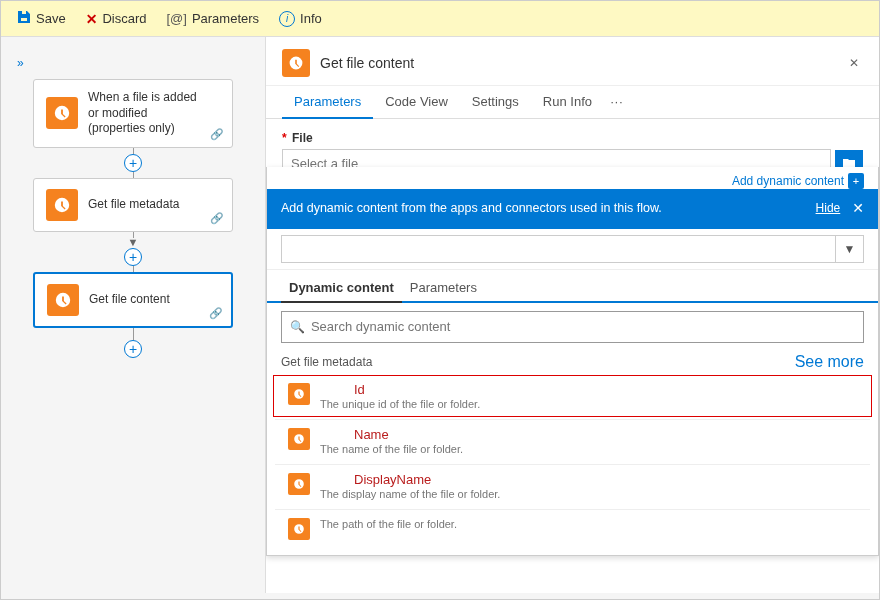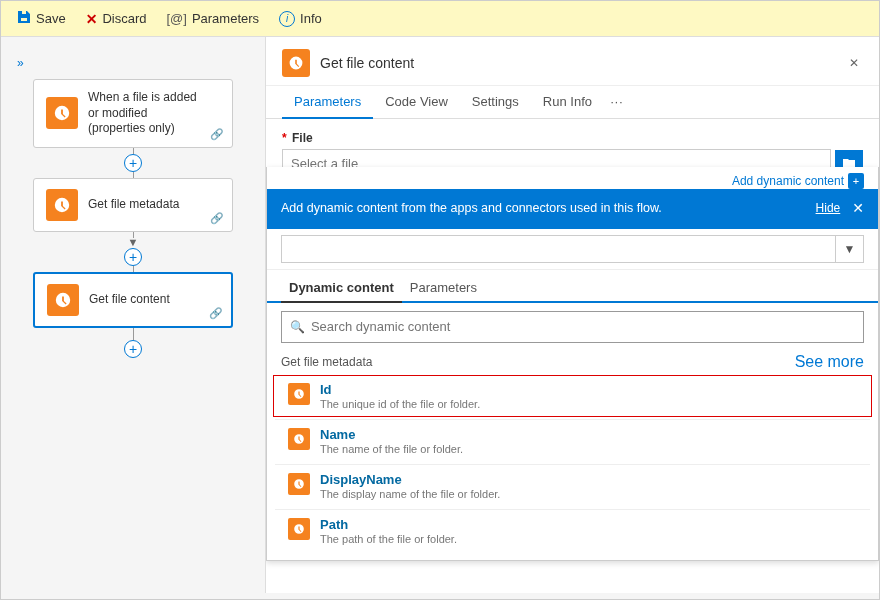--- a/index.html
+++ b/index.html
@@ -230,21 +230,21 @@
     }
     .dynamic-item.selected { border: 1px solid #d00; background: #fff; }
     .dynamic-item .item-icon {
       width: 22px; height: 22px; background: #f5821f;
       border-radius: 2px; flex-shrink: 0;
       display: flex; align-items: center; justify-content: center;
       margin-top: 1px;
     }
     .dynamic-item .item-icon svg { width: 12px; height: 12px; fill: white; }
     .dynamic-item .item-body { flex: 1; }
-    .dynamic-item .item-name { font-size: 13px; color: #0369a1; font-weight: 700; }
+    .dynamic-item .item-name { font-size: 13px; color: #b91c1c; font-weight: 400; margin-left: 34px; }
     .dynamic-item .item-desc { font-size: 11px; color: #777; margin-top: 1px; }
 
     .divider-line { border: none; border-top: 1px solid #eee; margin: 0 8px; }
 
     
     .dynamic-list::-webkit-scrollbar { width: 8px; }
     .dynamic-list::-webkit-scrollbar-track { background: #f0f0f0; }
     .dynamic-list::-webkit-scrollbar-thumb { background: #ccc; }
   </style>
 </head>
@@ -445,21 +445,20 @@
 
           <hr class="divider-line">
 
           <div class="dynamic-item">
             <div class="item-icon">
               <svg viewBox="0 0 20 20">
                   <path d="M10 2a8 8 0 100 16A8 8 0 0010 2zm1 4v5l3 3-1 1-4-4V6h2z"></path>
                 </svg>
             </div>
             <div class="item-body">
-              <div class="item-name">Path</div>
               <div class="item-desc">The path of the file or folder.</div>
             </div>
           </div>
 
         </div>
 
       </div>
     </div>
   </div>
 </div>

